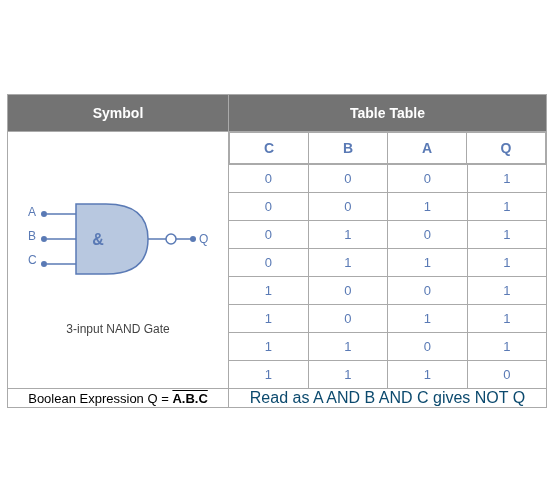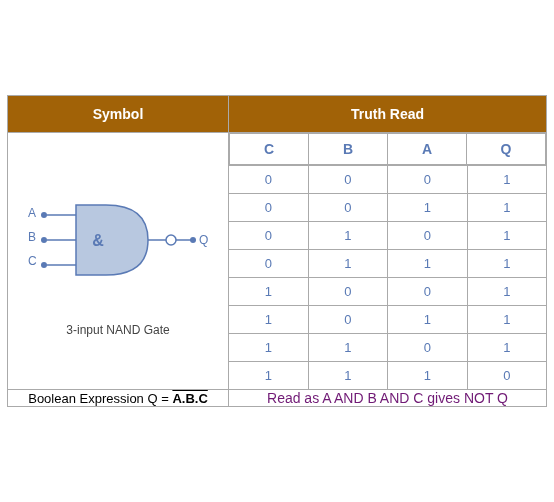--- a/index.html
+++ b/index.html
@@ -17,21 +17,21 @@
       width: 540px;
       border-collapse: collapse;
       border: 1.5px solid #aaa;
     }
     .main-table td, .main-table th {
       border: 1.5px solid #aaa;
       text-align: center;
       vertical-align: middle;
     }
     .header-row th {
-      background: #a16207;
+      background: #737373;
       color: #fff;
       font-weight: bold;
       font-size: 14px;
       padding: 10px 12px;
     }
     .symbol-cell {
       width: 260px;
       padding: 10px;
       vertical-align: middle;
     }
@@ -51,22 +51,22 @@
       color: #5a7ab5;
       font-weight: bold;
       font-size: 14px;
       padding: 7px 4px;
     }
     .footer-left {
       text-align: center;
     }
     .footer-right {
       text-align: center;
-      font-size: 14px;
-      color: #701a75;
+      font-size: 16px;
+      color: #0c4a6e;
     }
     
     .gate-container {
       display: flex;
       flex-direction: column;
       align-items: center;
       justify-content: center;
       padding: 10px 0;
     }
     .gate-svg-area {
@@ -88,21 +88,21 @@
       font-weight: bold;
     }
   </style>
 </head>
 <body>
 
 <table class="main-table">
   <thead>
     <tr class="header-row">
       <th>Symbol</th>
-      <th colspan="4">Truth Read</th>
+      <th colspan="4">Table Table</th>
     </tr>
   </thead>
   <tbody>
     <tr>
       <td class="symbol-cell" rowspan="9">
         <div class="gate-container">
           <div class="gate-svg-area">
             <svg width="200" height="110" viewBox="0 0 200 110">
 
               <text x="10" y="32" fill="#5a7ab5" font-size="12" font-family="Arial">A</text>

